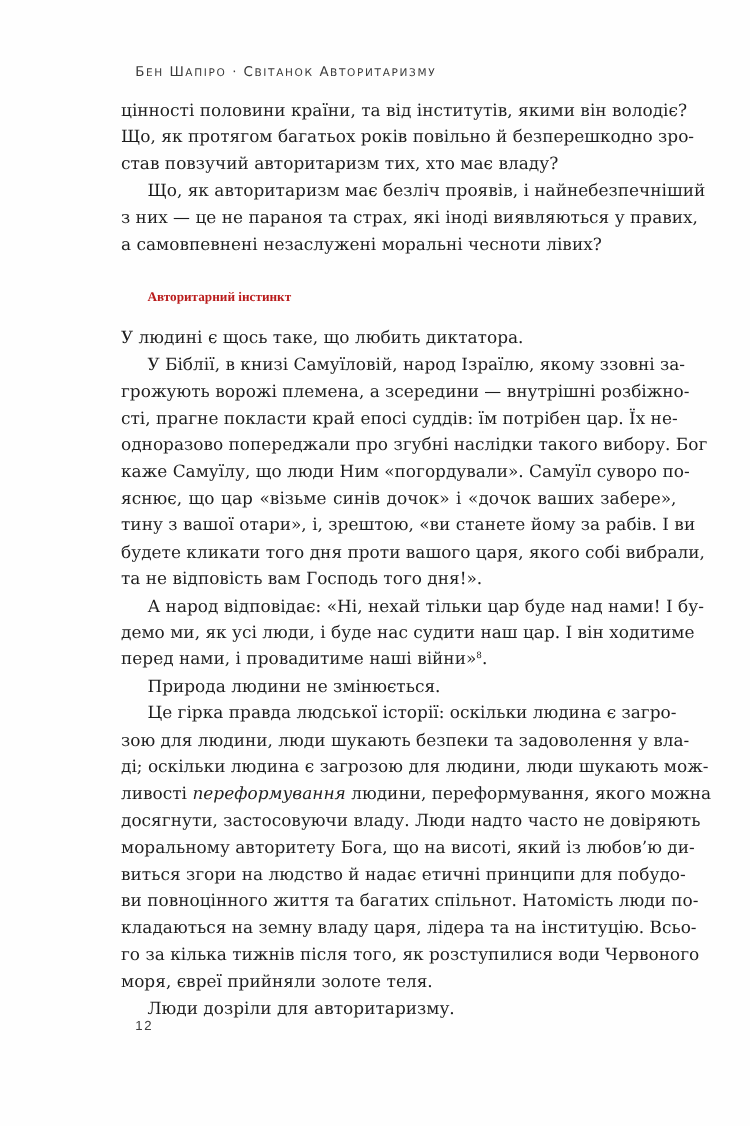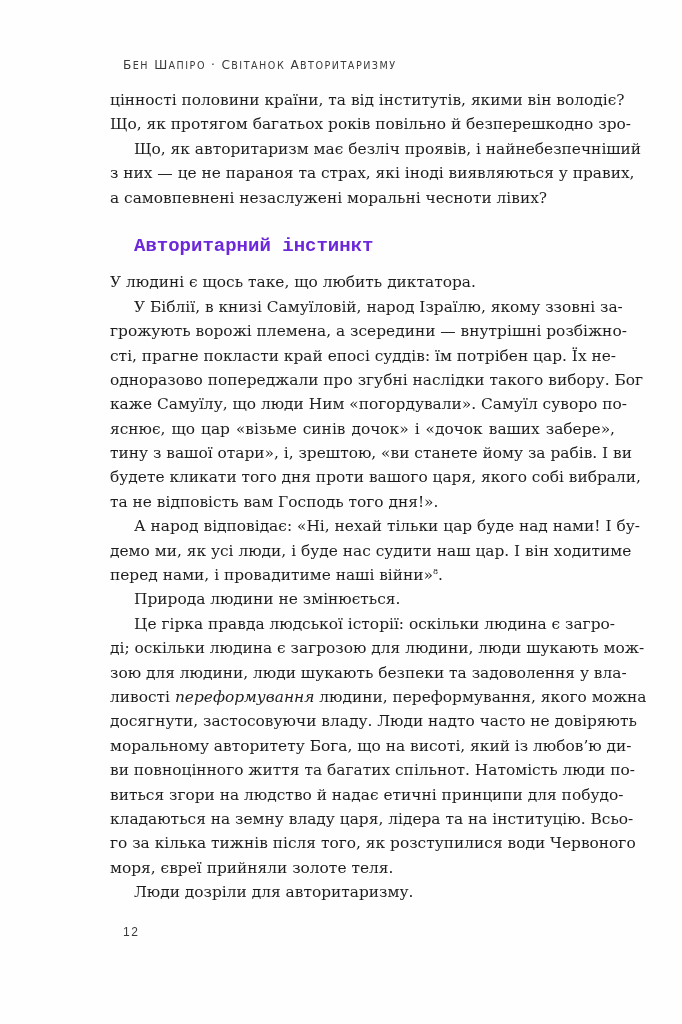--- a/index.html
+++ b/index.html
@@ -14,22 +14,22 @@
   .running-head .sc { font-size: 9.6px; letter-spacing: 1.5px; }
   .body-text {
     position: absolute; left: 110px; top: 88px; width: 505px;
     font-family: "DejaVu Serif", serif;
     font-size: 15.4px; line-height: 24.4px; color: #1d1d1d;
   }
   .line { display: block; white-space: nowrap; text-align: justify; text-align-last: justify; height: 24.4px; }
   .line.last { text-align-last: left; }
   .indent { padding-left: 24px; }
   .heading {
-    font-family: Liberation Mono, monospace; font-weight: bold;
-    font-size: 19px; color: #6d28d9;
+    font-family: Liberation Serif, serif; font-weight: bold;
+    font-size: 12px; color: #b91c1c;
     padding-left: 24px; height: 24.4px; margin-top: 24px; margin-bottom: 12px;
     line-height: 24.4px;
   }
   em { font-style: italic; }
   sup { font-size: 8px; vertical-align: 6px; line-height: 0; }
   .folio {
     position: absolute; left: 123px; top: 925px;
     font-family: Liberation Sans, sans-serif; font-size: 12px; letter-spacing: 1.5px; color: #3a3a3a;
   }
 </style>
@@ -39,20 +39,21 @@
 <div class="page">
   <div class="running-head">
     <span><span>Б</span><span class="sc">ЕН</span> <span>Ш</span><span class="sc">АПІРО</span></span><span> · </span><span><span>С</span><span class="sc">ВІТАНОК</span> <span>А</span><span class="sc">ВТОРИТАРИЗМУ</span></span>
   </div>
 
   <div class="body-text">
     <div id="before">
         <div>
           <span class="line">цінності половини країни, та від інститутів, якими він володіє?</span>
           <span class="line">Що, як протягом багатьох років повільно й безперешкодно зро-</span>
+          <span class="line last">став повзучий авторитаризм тих, хто має владу?</span>
         </div>
         <div>
           <span class="line indent">Що, як авторитаризм має безліч проявів, і найнебезпечніший</span>
           <span class="line">з них — це не параноя та страх, які іноді виявляються у правих,</span>
           <span class="line last">а самовпевнені незаслужені моральні чесноти лівих?</span>
         </div>
       </div>
     <div class="heading">Авторитарний інстинкт</div>
     <div id="after">
         <div>
@@ -72,27 +73,27 @@
         <div>
           <span class="line indent">А народ відповідає: «Ні, нехай тільки цар буде над нами! І бу-</span>
           <span class="line">демо ми, як усі люди, і буде нас судити наш цар. І він ходитиме</span>
           <span class="line last">перед нами, і провадитиме наші війни»<sup>8</sup>.</span>
         </div>
         <div>
           <span class="line indent last">Природа людини не змінюється.</span>
         </div>
         <div>
           <span class="line indent">Це гірка правда людської історії: оскільки людина є загро-</span>
+          <span class="line">зою для людини, люди шукають безпеки та задоволення у вла-</span>
           <span class="line">ді; оскільки людина є загрозою для людини, люди шукають мож-</span>
-          <span class="line">зою для людини, люди шукають безпеки та задоволення у вла-</span>
           <span class="line">ливості <em>переформування</em> людини, переформування, якого можна</span>
           <span class="line">досягнути, застосовуючи владу. Люди надто часто не довіряють</span>
           <span class="line">моральному авторитету Бога, що на висоті, який із любов’ю ди-</span>
+          <span class="line">виться згори на людство й надає етичні принципи для побудо-</span>
           <span class="line">ви повноцінного життя та багатих спільнот. Натомість люди по-</span>
-          <span class="line">виться згори на людство й надає етичні принципи для побудо-</span>
           <span class="line">кладаються на земну владу царя, лідера та на інституцію. Всьо-</span>
           <span class="line">го за кілька тижнів після того, як розступилися води Червоного</span>
           <span class="line last">моря, євреї прийняли золоте теля.</span>
         </div>
         <div>
           <span class="line indent last">Люди дозріли для авторитаризму.</span>
         </div>
       </div>
   </div>
 

